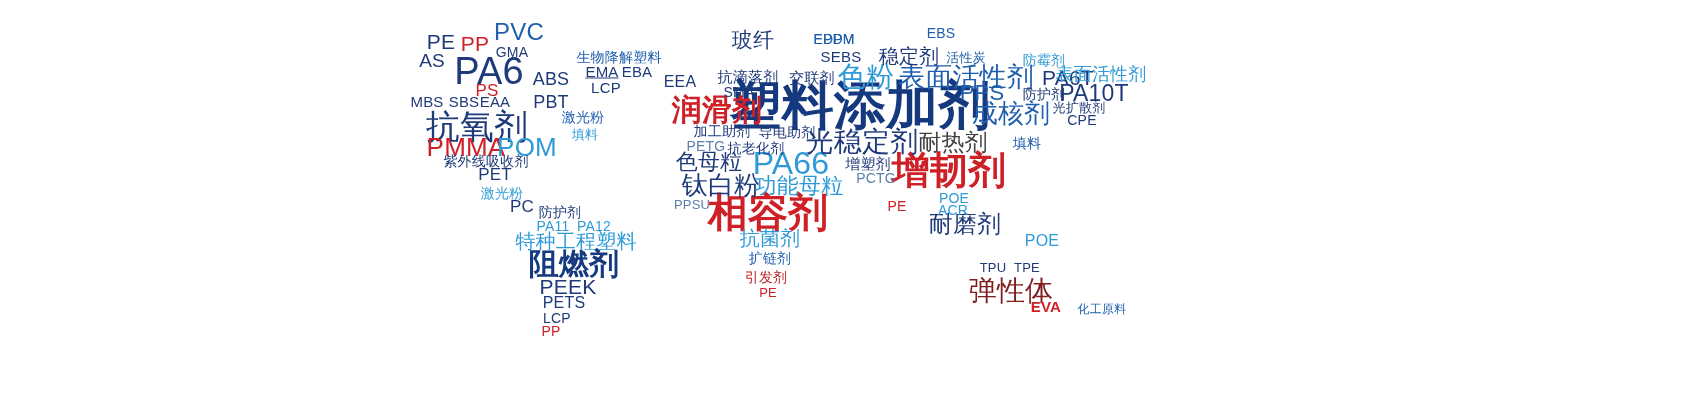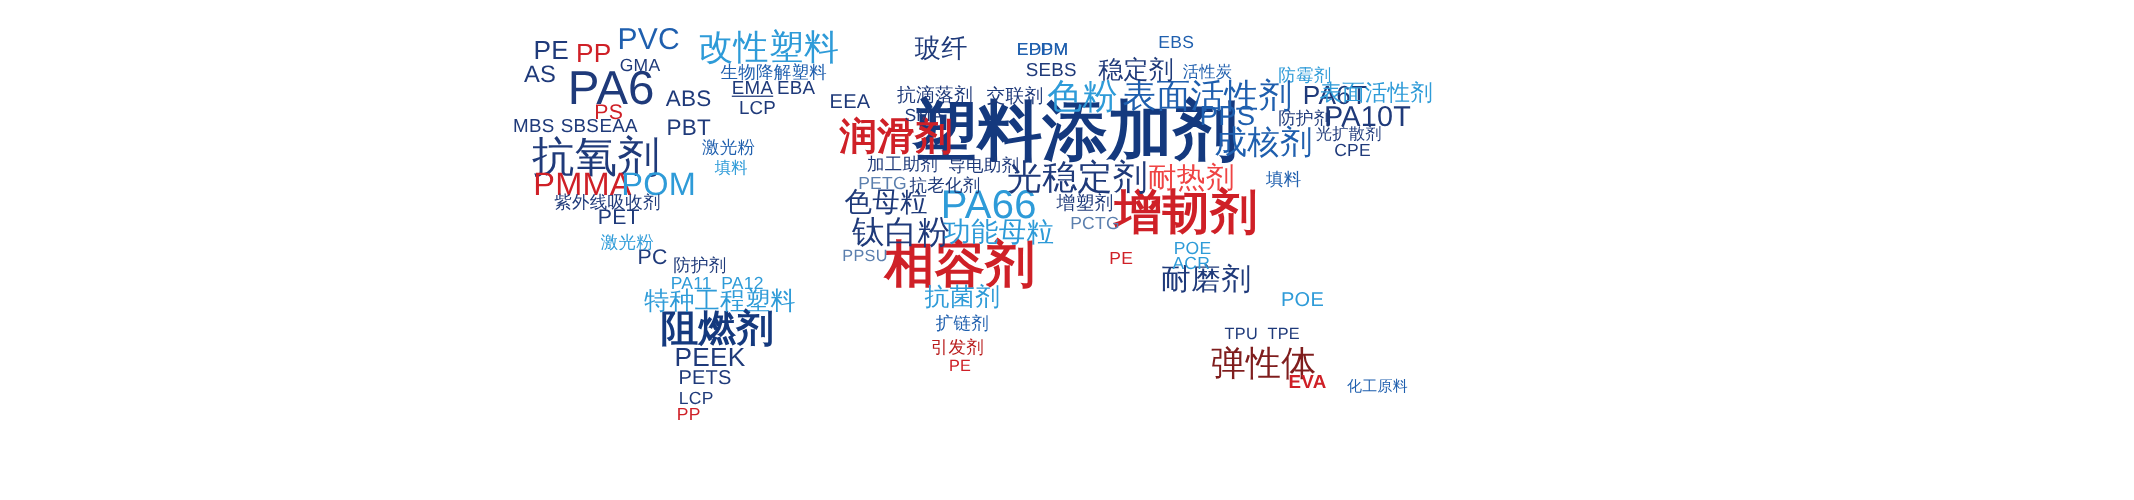--- a/index.html
+++ b/index.html
@@ -35,31 +35,30 @@
 
 <div id="wordcloud" style="background: rgb(255, 255, 255); width: 1707px; height: 400px;">
     <span class="word bold" style="left: 860px; top: 105px; font-size: 52px; color: rgb(20, 57, 126);">塑料添加剂</span>
     <span class="word bold" style="left: 768px; top: 212px; font-size: 40px; color: rgb(207, 32, 39);">相容剂</span>
     <span class="word bold" style="left: 949px; top: 170px; font-size: 38px; color: rgb(207, 32, 39);">增韧剂</span>
     <span class="word normal" style="left: 477px; top: 126px; font-size: 34px; color: rgb(31, 58, 122);">抗氧剂</span>
     <span class="word bold" style="left: 574px; top: 264px; font-size: 30px; color: rgb(20, 57, 126);">阻燃剂</span>
     <span class="word bold" style="left: 717px; top: 110px; font-size: 30px; color: rgb(207, 32, 39);">润滑剂</span>
     <span class="word normal" style="left: 489px; top: 71px; font-size: 38px; color: rgb(31, 58, 122);">PA6</span>
     <span class="word normal" style="left: 791px; top: 163px; font-size: 32px; color: rgb(46, 155, 216);">PA66</span>
-    <span class="word normal" style="left: 615px; top: 38px; font-size: 28px; color: rgb(46, 155, 216);">改性塑料</span>
     <span class="word normal" style="left: 862px; top: 142px; font-size: 28px; color: rgb(31, 58, 122);">光稳定剂</span>
     <span class="word normal" style="left: 966px; top: 77px; font-size: 27px; color: rgb(31, 95, 174);">表面活性剂</span>
     <span class="word normal" style="left: 1011px; top: 291px; font-size: 28px; color: #7f1d1d;">弹性体</span>
     <span class="word normal" style="left: 866px; top: 77px; font-size: 28px; color: rgb(46, 155, 216);">色粉</span>
     <span class="word normal" style="left: 721px; top: 185px; font-size: 26px; color: rgb(31, 58, 122);">钛白粉</span>
     <span class="word normal" style="left: 1011px; top: 113px; font-size: 26px; color: rgb(31, 95, 174);">成核剂</span>
     <span class="word normal" style="left: 466px; top: 147px; font-size: 26px; color: rgb(207, 32, 39);">PMMA</span>
     <span class="word normal" style="left: 527px; top: 147px; font-size: 26px; color: rgb(46, 155, 216);">POM</span>
     <span class="word normal" style="left: 965px; top: 224px; font-size: 24px; color: rgb(31, 58, 122);">耐磨剂</span>
-    <span class="word normal" style="left: 953px; top: 142px; font-size: 23px; color: #ef4444;">耐热剂</span>
+    <span class="word normal" style="left: 953px; top: 142px; font-size: 23px; color: #404040;">耐热剂</span>
     <span class="word normal" style="left: 1094px; top: 93px; font-size: 23px; color: rgb(31, 58, 122);">PA10T</span>
     <span class="word normal" style="left: 709px; top: 162px; font-size: 22px; color: rgb(31, 58, 122);">色母粒</span>
     <span class="word normal" style="left: 799px; top: 186px; font-size: 22px; color: rgb(46, 155, 216);">功能母粒</span>
     <span class="word normal" style="left: 982px; top: 93px; font-size: 22px; color: rgb(31, 95, 174);">PPS</span>
     <span class="word normal" style="left: 1068px; top: 77px; font-size: 21px; color: rgb(31, 58, 122);">PA6T</span>
     <span class="word normal" style="left: 576px; top: 241px; font-size: 20px; color: rgb(46, 155, 216);">特种工程塑料</span>
     <span class="word normal" style="left: 770px; top: 238px; font-size: 20px; color: rgb(46, 155, 216);">抗菌剂</span>
     <span class="word normal" style="left: 909px; top: 56px; font-size: 20px; color: rgb(31, 58, 122);">稳定剂</span>
     <span class="word normal" style="left: 1101px; top: 74px; font-size: 18px; color: rgb(46, 155, 216);">表面活性剂</span>
     <span class="word normal" style="left: 568px; top: 286px; font-size: 21px; color: rgb(31, 58, 122);">PEEK</span>

